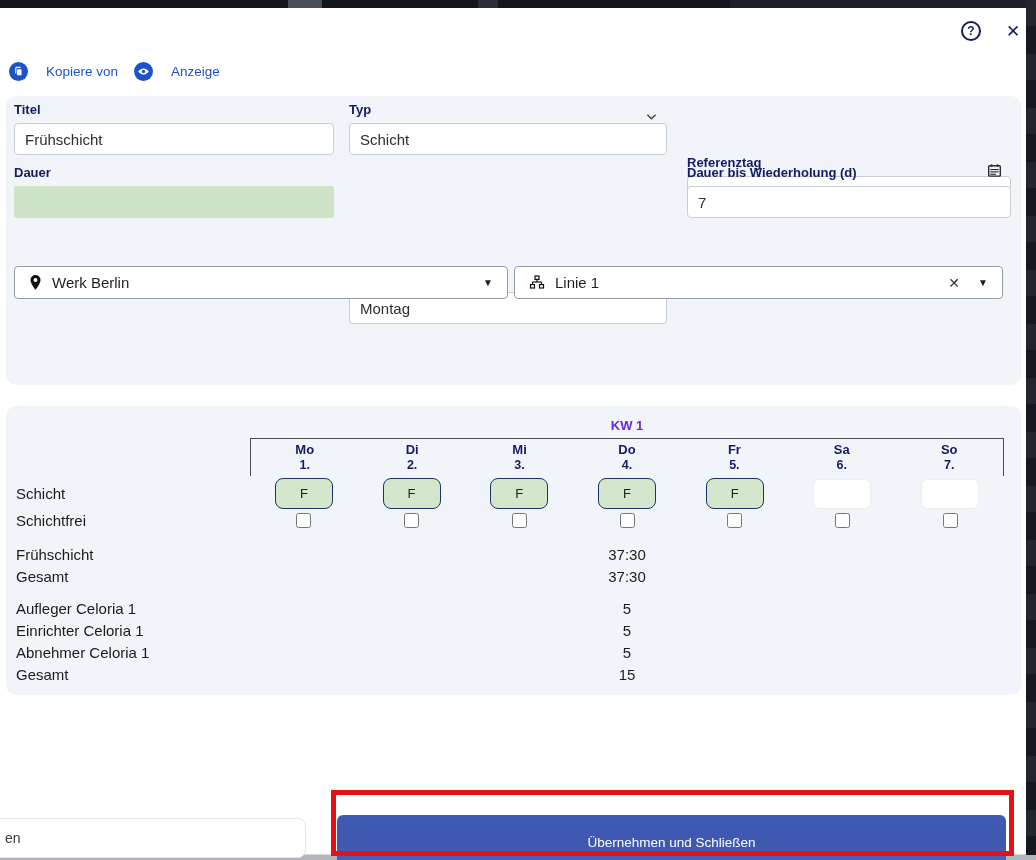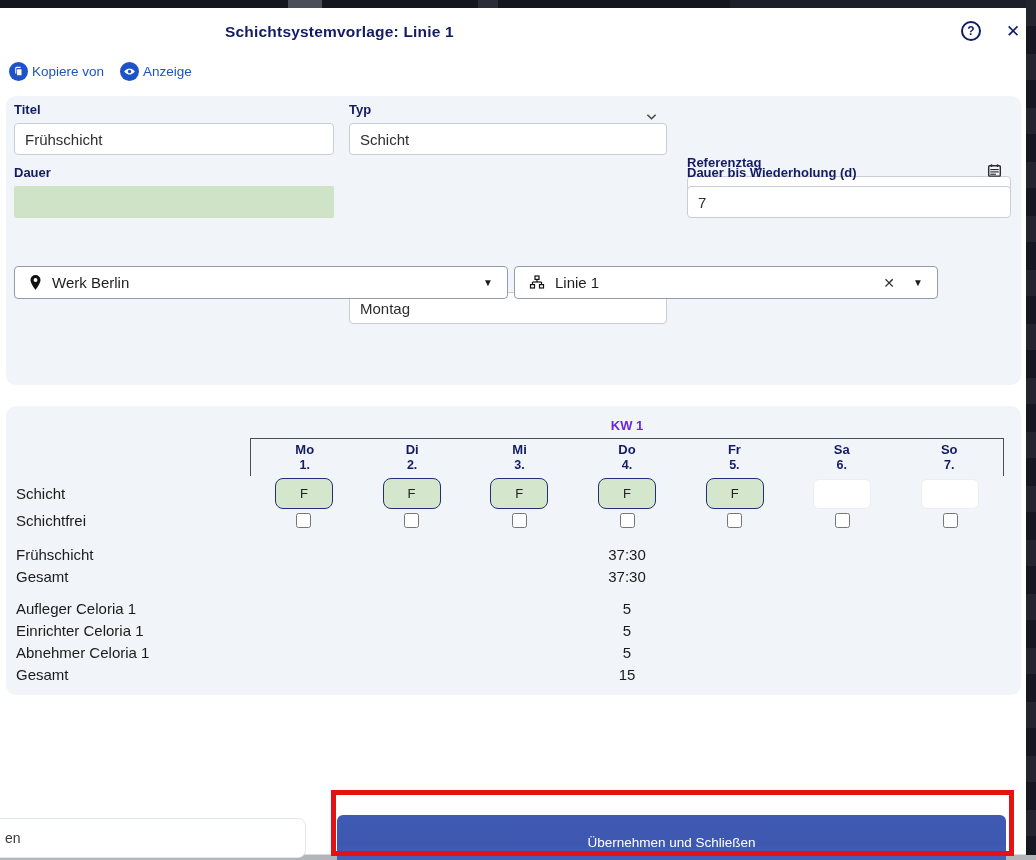--- a/index.html
+++ b/index.html
@@ -39,21 +39,21 @@
     font-size:12px; font-weight:bold; color:#131c63; cursor:pointer;
   }
   .close-btn {
     position:absolute; left:1002px; top:12px; width:22px; height:22px;
     display:flex; align-items:center; justify-content:center;
     font-size:17px; color:#131c63; cursor:pointer;
   }
 
   
   .toolbar { position:absolute; left:9px; top:54px; display:flex; gap:16px; align-items:center; }
-  .tool-link { display:flex; align-items:center; gap:4px; cursor:pointer; }
+  .tool-link { display:flex; align-items:center; gap:18px; cursor:pointer; }
   .tool-link .icon-circle {
     width:19px; height:19px; border-radius:50%; background:#1d53c6;
     display:flex; align-items:center; justify-content:center; flex:0 0 auto;
   }
   .tool-link .lbl { font-size:13.5px; color:#1d53c6; }
 
   
   .panel { position:absolute; left:6px; width:1015px; background:#f1f4f9; border-radius:10px; }
   .panel-form  { top:88px;  height:289px; }
   .panel-table { top:398px; height:289px; }
@@ -80,21 +80,21 @@
   .g-dauer  { left:681px; top:69px; width:324px; }
 
   
   .pill {
     position:absolute; top:138px; height:33px; background:#fff;
     border:1px solid #969ca6; border-radius:4px;
     display:flex; align-items:center; gap:10px; padding:0 14px;
     font-size:15px; color:#1e1e1e; cursor:pointer;margin-top:32px;
   }
   .pill-structure { left:8px;  width:494px; }
-  .pill-line      { left:508px; width:424px; }
+  .pill-line      { left:508px; width:489px; }
   .pill .grow { flex:1; }
   .pill .tri { font-size:10px; color:#1c1c1c; }
   .pill .clear-x { font-size:14px; color:#333; margin-right:8px; cursor:pointer; }
 
   
   .cross-row { position:absolute; left:14px; top:192px; display:flex; align-items:flex-start; gap:14px; }
   .cross-row input { width:15px; height:15px; margin-top:2px; accent-color:#fff; cursor:pointer; }
   .cross-row .txt { font-size:15px; color:#171717; max-width:960px; }
 
   .g-beschr { left:8px; top:234px; width:989px; }
@@ -160,21 +160,20 @@
 <div class="top-strip">
   <div class="seg1"></div>
   <div class="seg2"></div>
   <div class="seg3"></div>
 </div>
 <div class="right-strip"></div>
 <div class="bottom-strip"></div>
 
 <div class="dialog">
 
-  <div class="dialog-title">Schichtsystemvorlage: Linie 1</div>
   <div class="help-btn">
     <span>?</span>
   </div>
   <div class="close-btn">
     <span>✕</span>
   </div>
 
   <div class="toolbar">
     <div class="tool-link">
       <span class="icon-circle">

